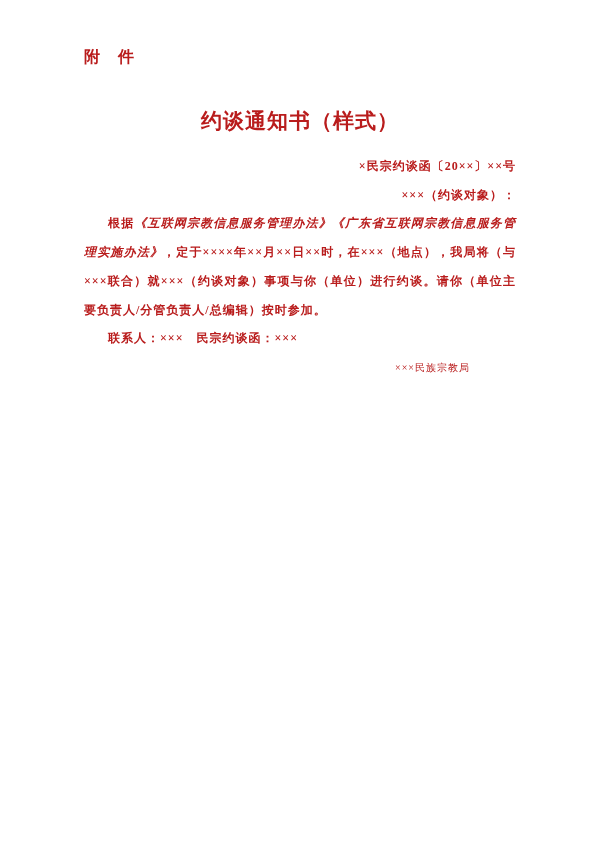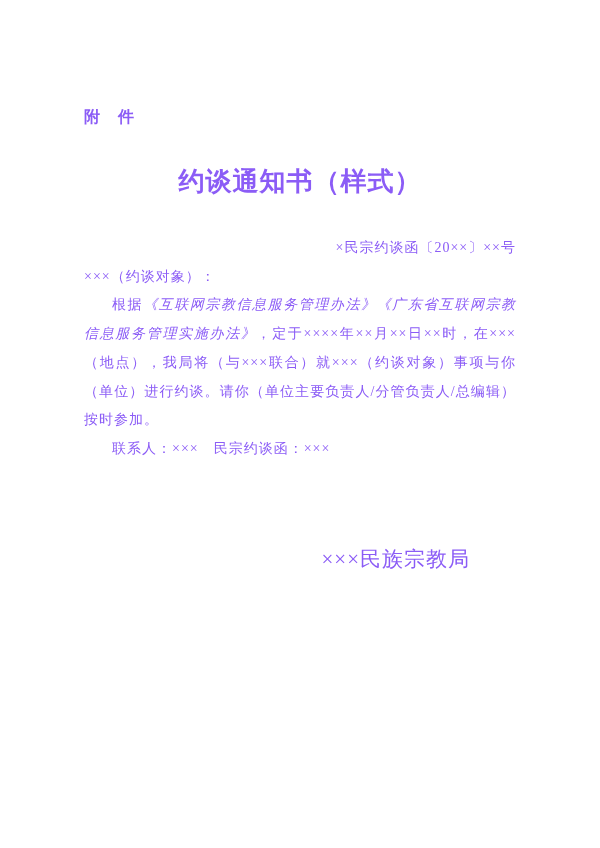--- a/index.html
+++ b/index.html
@@ -5,74 +5,74 @@
   html, body {
     margin: 0;
     padding: 0;
     background: #ffffff;
   }
   .page {
     position: relative;
     width: 600px;
     height: 848px;
     background: #ffffff;
-    color: #8b5cf6;
+    color: #b91c1c;
     font-family: "Liberation Serif", "DejaVu Serif", serif;
     overflow: hidden;
     box-sizing: border-box;
-    padding: 104px 84px 0 84px;
+    padding: 44px 84px 0 84px;
   }
   .attachment {
     font-family: "Liberation Sans", "DejaVu Sans", sans-serif;
     font-weight: bold;
     font-size: 16px;
     line-height: 26px;
     letter-spacing: 1px;
     text-align: left;
   }
   .title {
     margin: 36px 0 0 0;
     font-family: "Liberation Sans", "DejaVu Sans", sans-serif;
     font-weight: bold;
-    font-size: 26px;
+    font-size: 21px;
     line-height: 30px;
     letter-spacing: 1px;
     text-align: center;
   }
   .body {
-    margin-top: 38px;
-    font-size: 14px;
+    margin-top: 16px;
+    font-size: 12px;
     line-height: 28.7px;
     letter-spacing: 1px;
+    font-weight: bold;
   }
   .doc-number {
     text-align: right;
   }
   .salutation {
-    text-align: left;
+    text-align: right;
   }
   .paragraph {
     margin: 0;
     text-indent: 2em;
     text-align: justify;
     text-justify: inter-ideograph;
   }
   .paragraph .italic {
     font-style: italic;
   }
   .contact {
     text-indent: 2em;
   }
   .signature {
-    margin-top: 80px;
     margin-left: auto;
     margin-right: 46px;
     width: fit-content;
     text-align: center;
-    font-size: 21px;
+    font-size: 10px;
     line-height: 30px;
     letter-spacing: 1px;
   }
 </style>
 </head>
 <body>
 
 <div class="page">
   <div class="attachment">附　件</div>
 

